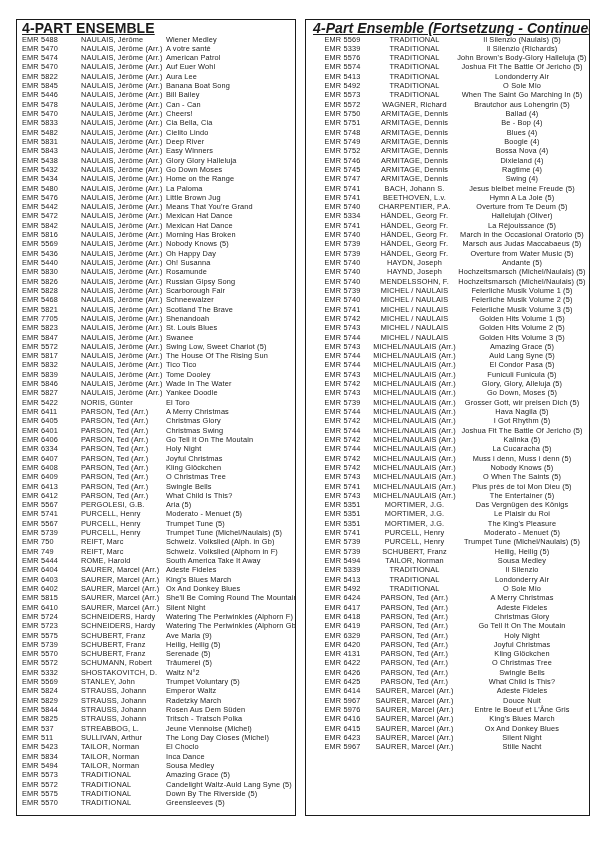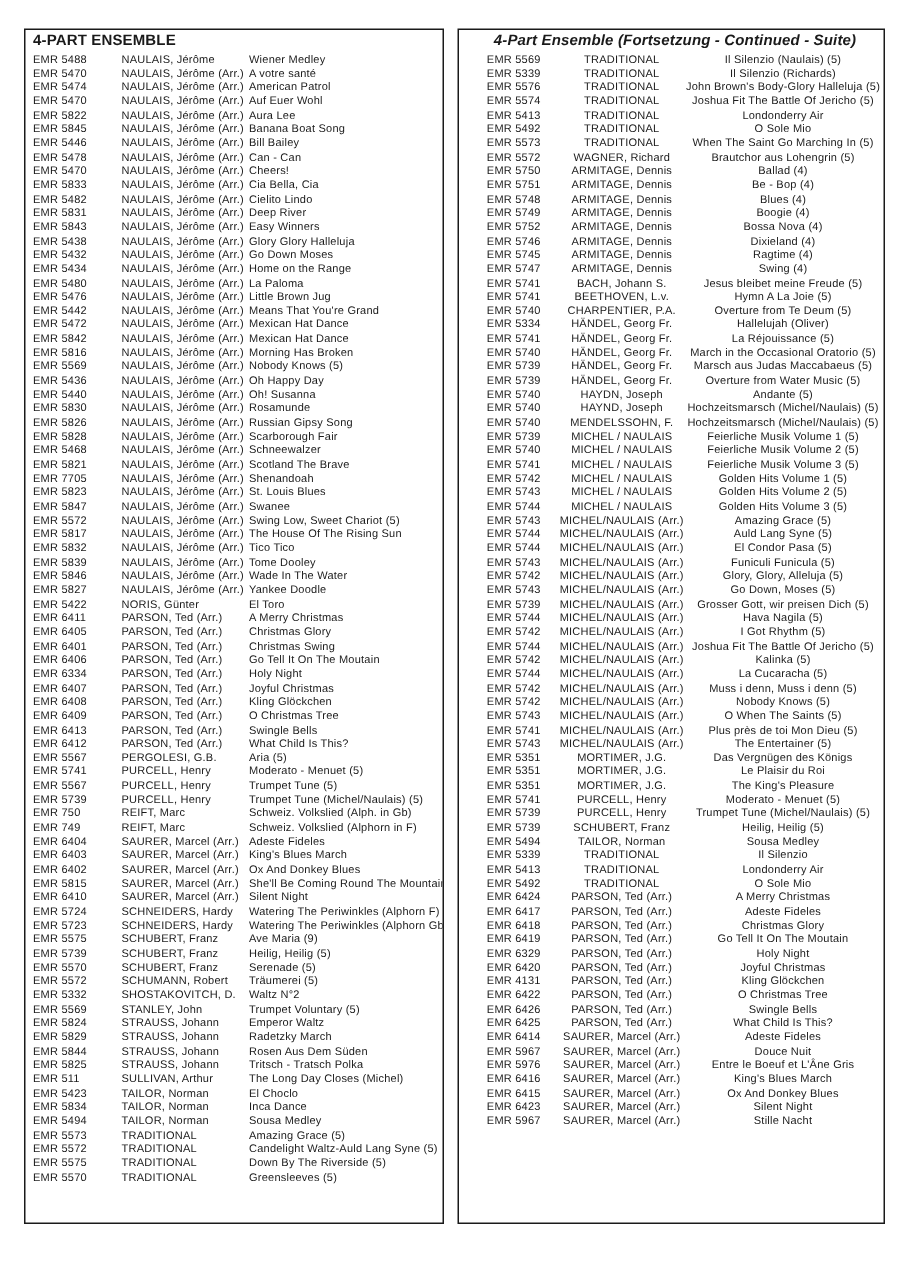--- a/index.html
+++ b/index.html
@@ -23,26 +23,27 @@
     height: 797px;
     border: 1.4px solid #1a1a1a;
     box-sizing: border-box;
     background: #ffffff;
     overflow: hidden;
   }
   .col-box.left  { left: 16px;  width: 280px; padding: 3px 2px 0 5px; }
   .col-box.right { left: 305px; width: 285px; padding: 3px 2px 0 7px; text-align: center; }
 
   .sec-title {
-    font-size: 10px;
+    font-size: 14px;
     font-weight: bold;
     letter-spacing: 0.1px;
     line-height: 10px;
     margin: 0 0 1.5px 0;
     white-space: nowrap;
+    text-decoration: underline;
   }
   .sec-title.italic { font-style: italic; }
   .sec-title:not(:first-child) { margin-top: 7px; }
 
   .row {
     display: grid;
     grid-template-columns: 59px 85px auto;
     column-gap: 0;
     font-size: 7.35px;
     line-height: 9.32px;
@@ -332,20 +333,25 @@
         <span class="code">EMR 750</span>
         <span class="composer">REIFT, Marc</span>
         <span class="title">Schweiz. Volkslied (Alph. in Gb)</span>
       </div>
       <div class="row">
         <span class="code">EMR 749</span>
         <span class="composer">REIFT, Marc</span>
         <span class="title">Schweiz. Volkslied (Alphorn in F)</span>
       </div>
       <div class="row">
+        <span class="code">EMR 5444</span>
+        <span class="composer">ROME, Harold</span>
+        <span class="title">South America Take It Away</span>
+      </div>
+      <div class="row">
         <span class="code">EMR 6404</span>
         <span class="composer">SAURER, Marcel (Arr.)</span>
         <span class="title">Adeste Fideles</span>
       </div>
       <div class="row">
         <span class="code">EMR 6403</span>
         <span class="composer">SAURER, Marcel (Arr.)</span>
         <span class="title">King's Blues March</span>
       </div>
       <div class="row">
@@ -415,20 +421,25 @@
       </div>
       <div class="row">
         <span class="code">EMR 5844</span>
         <span class="composer">STRAUSS, Johann</span>
         <span class="title">Rosen Aus Dem Süden</span>
       </div>
       <div class="row">
         <span class="code">EMR 5825</span>
         <span class="composer">STRAUSS, Johann</span>
         <span class="title">Tritsch - Tratsch Polka</span>
+      </div>
+      <div class="row">
+        <span class="code">EMR 537</span>
+        <span class="composer">STREABBOG, L.</span>
+        <span class="title">Jeune Viennoise (Michel)</span>
       </div>
       <div class="row">
         <span class="code">EMR 511</span>
         <span class="composer">SULLIVAN, Arthur</span>
         <span class="title">The Long Day Closes (Michel)</span>
       </div>
       <div class="row">
         <span class="code">EMR 5423</span>
         <span class="composer">TAILOR, Norman</span>
         <span class="title">El Choclo</span>

